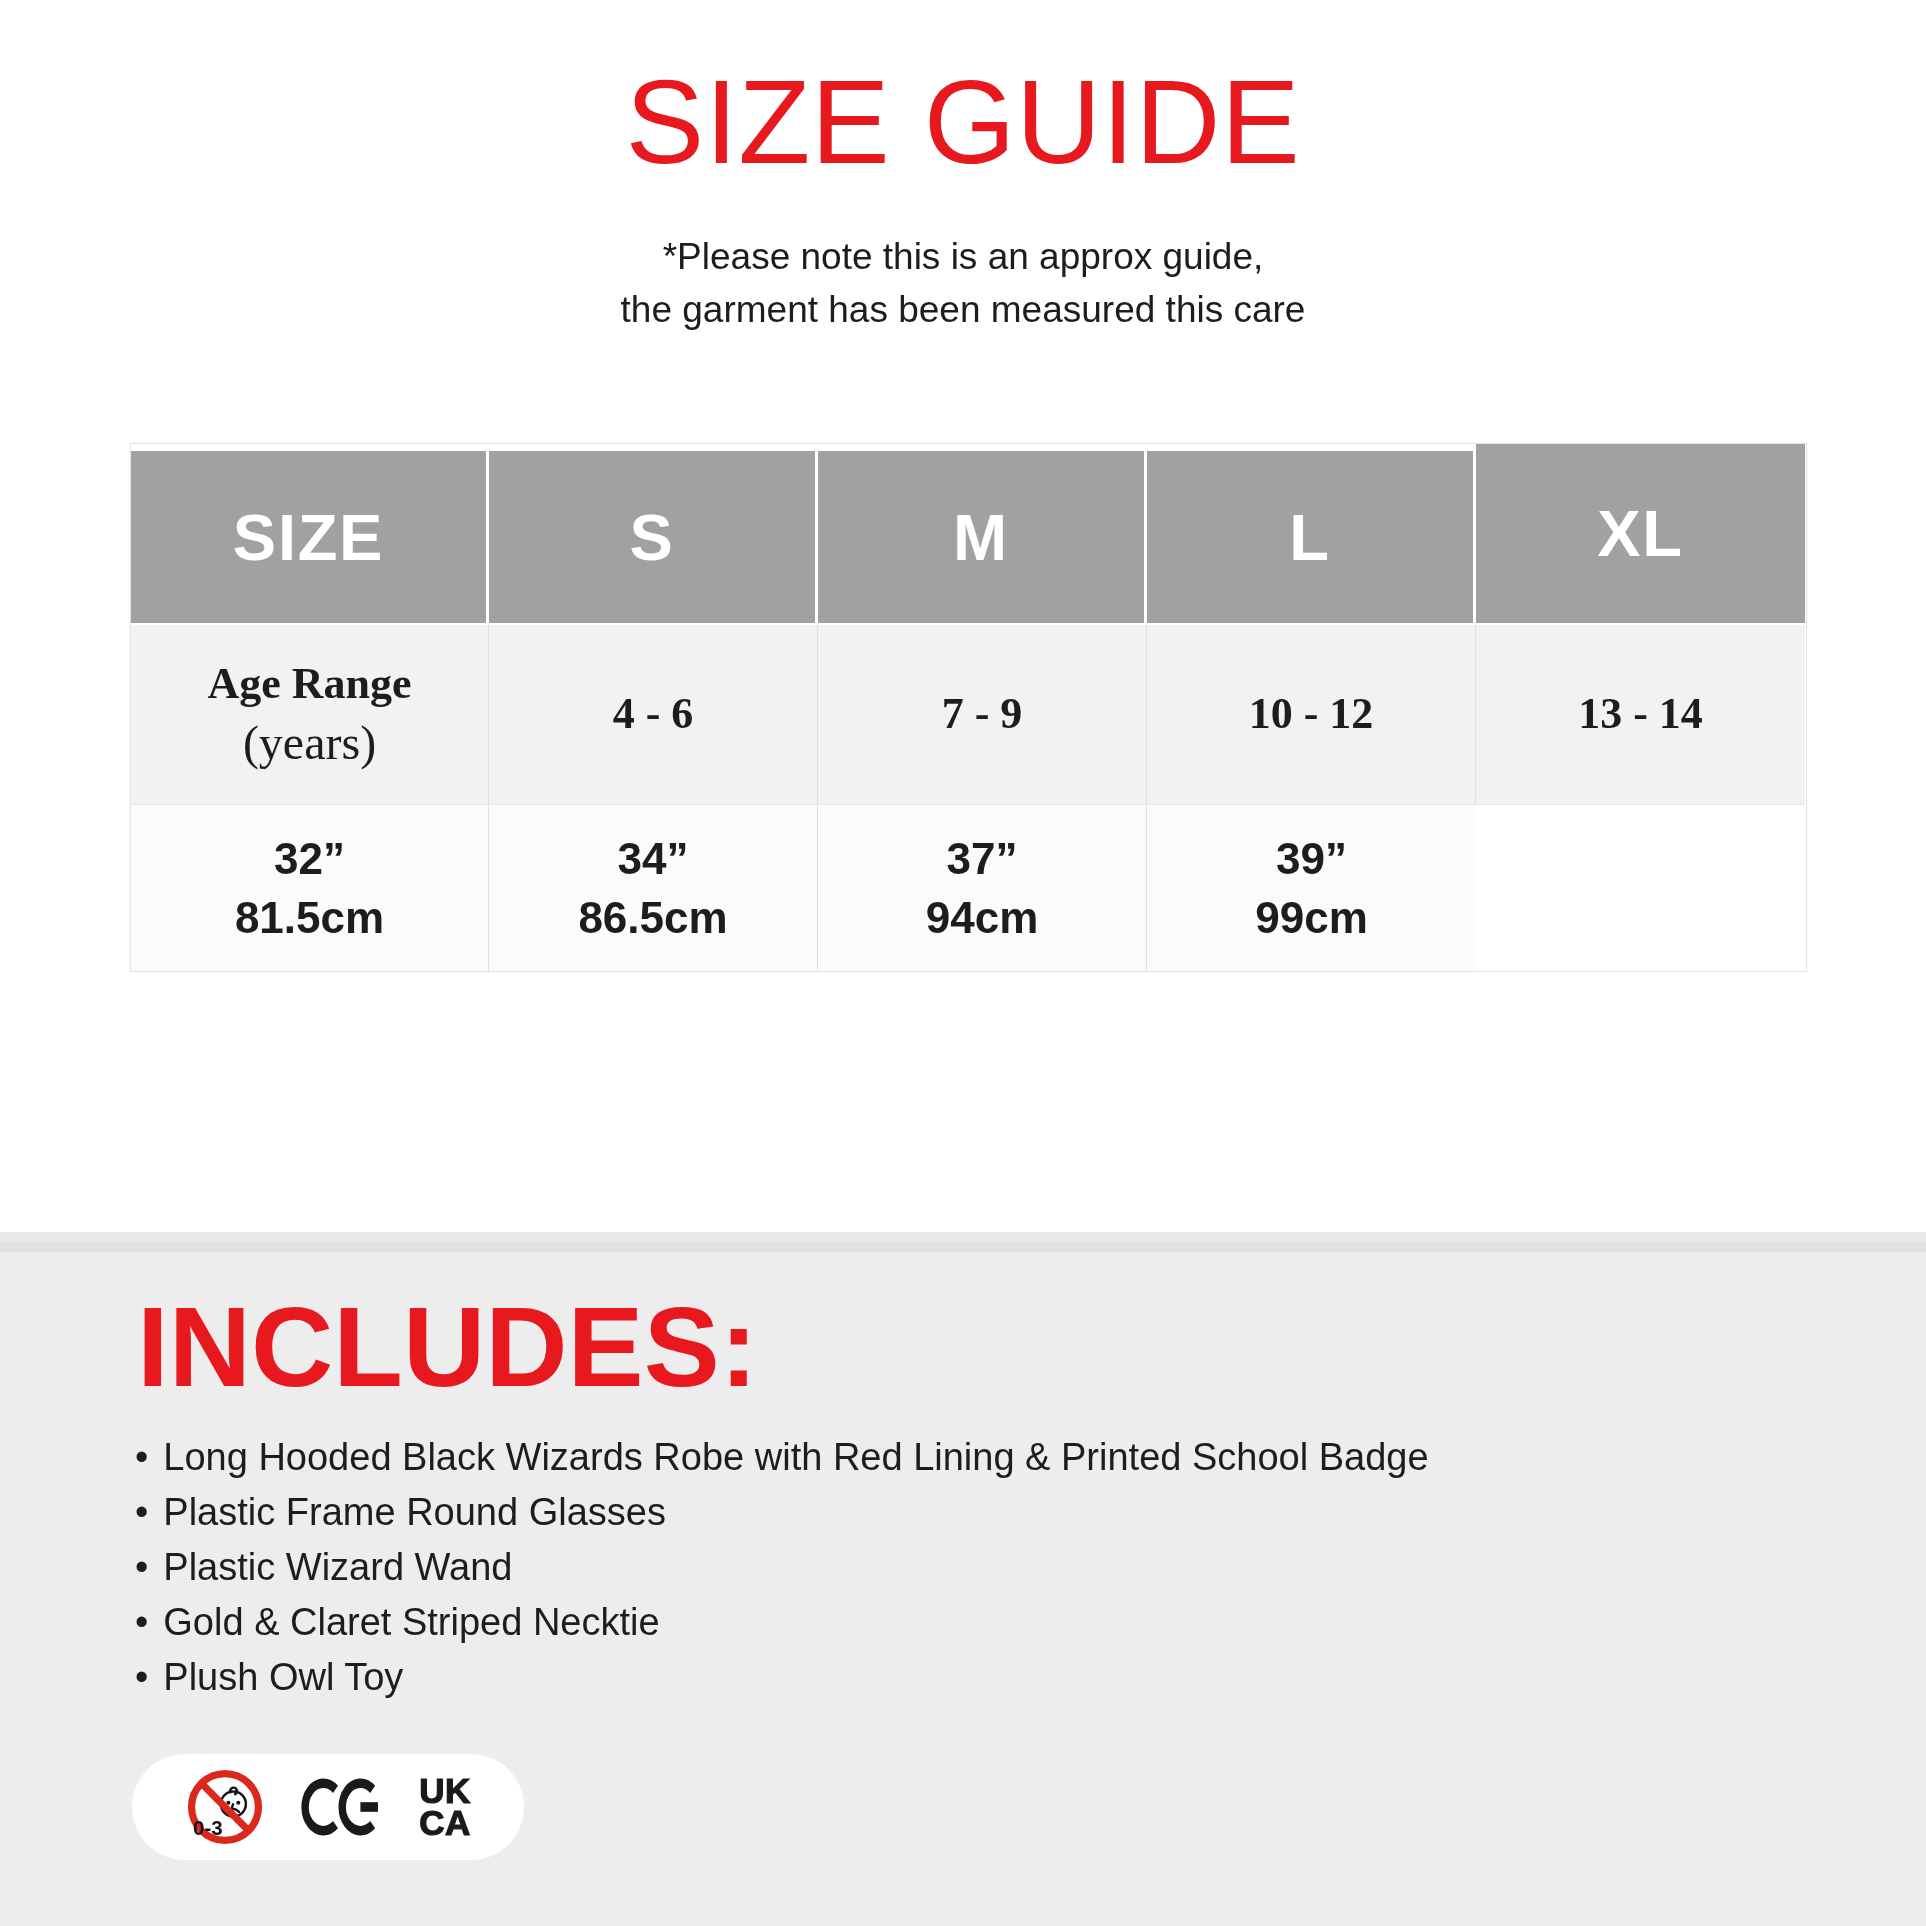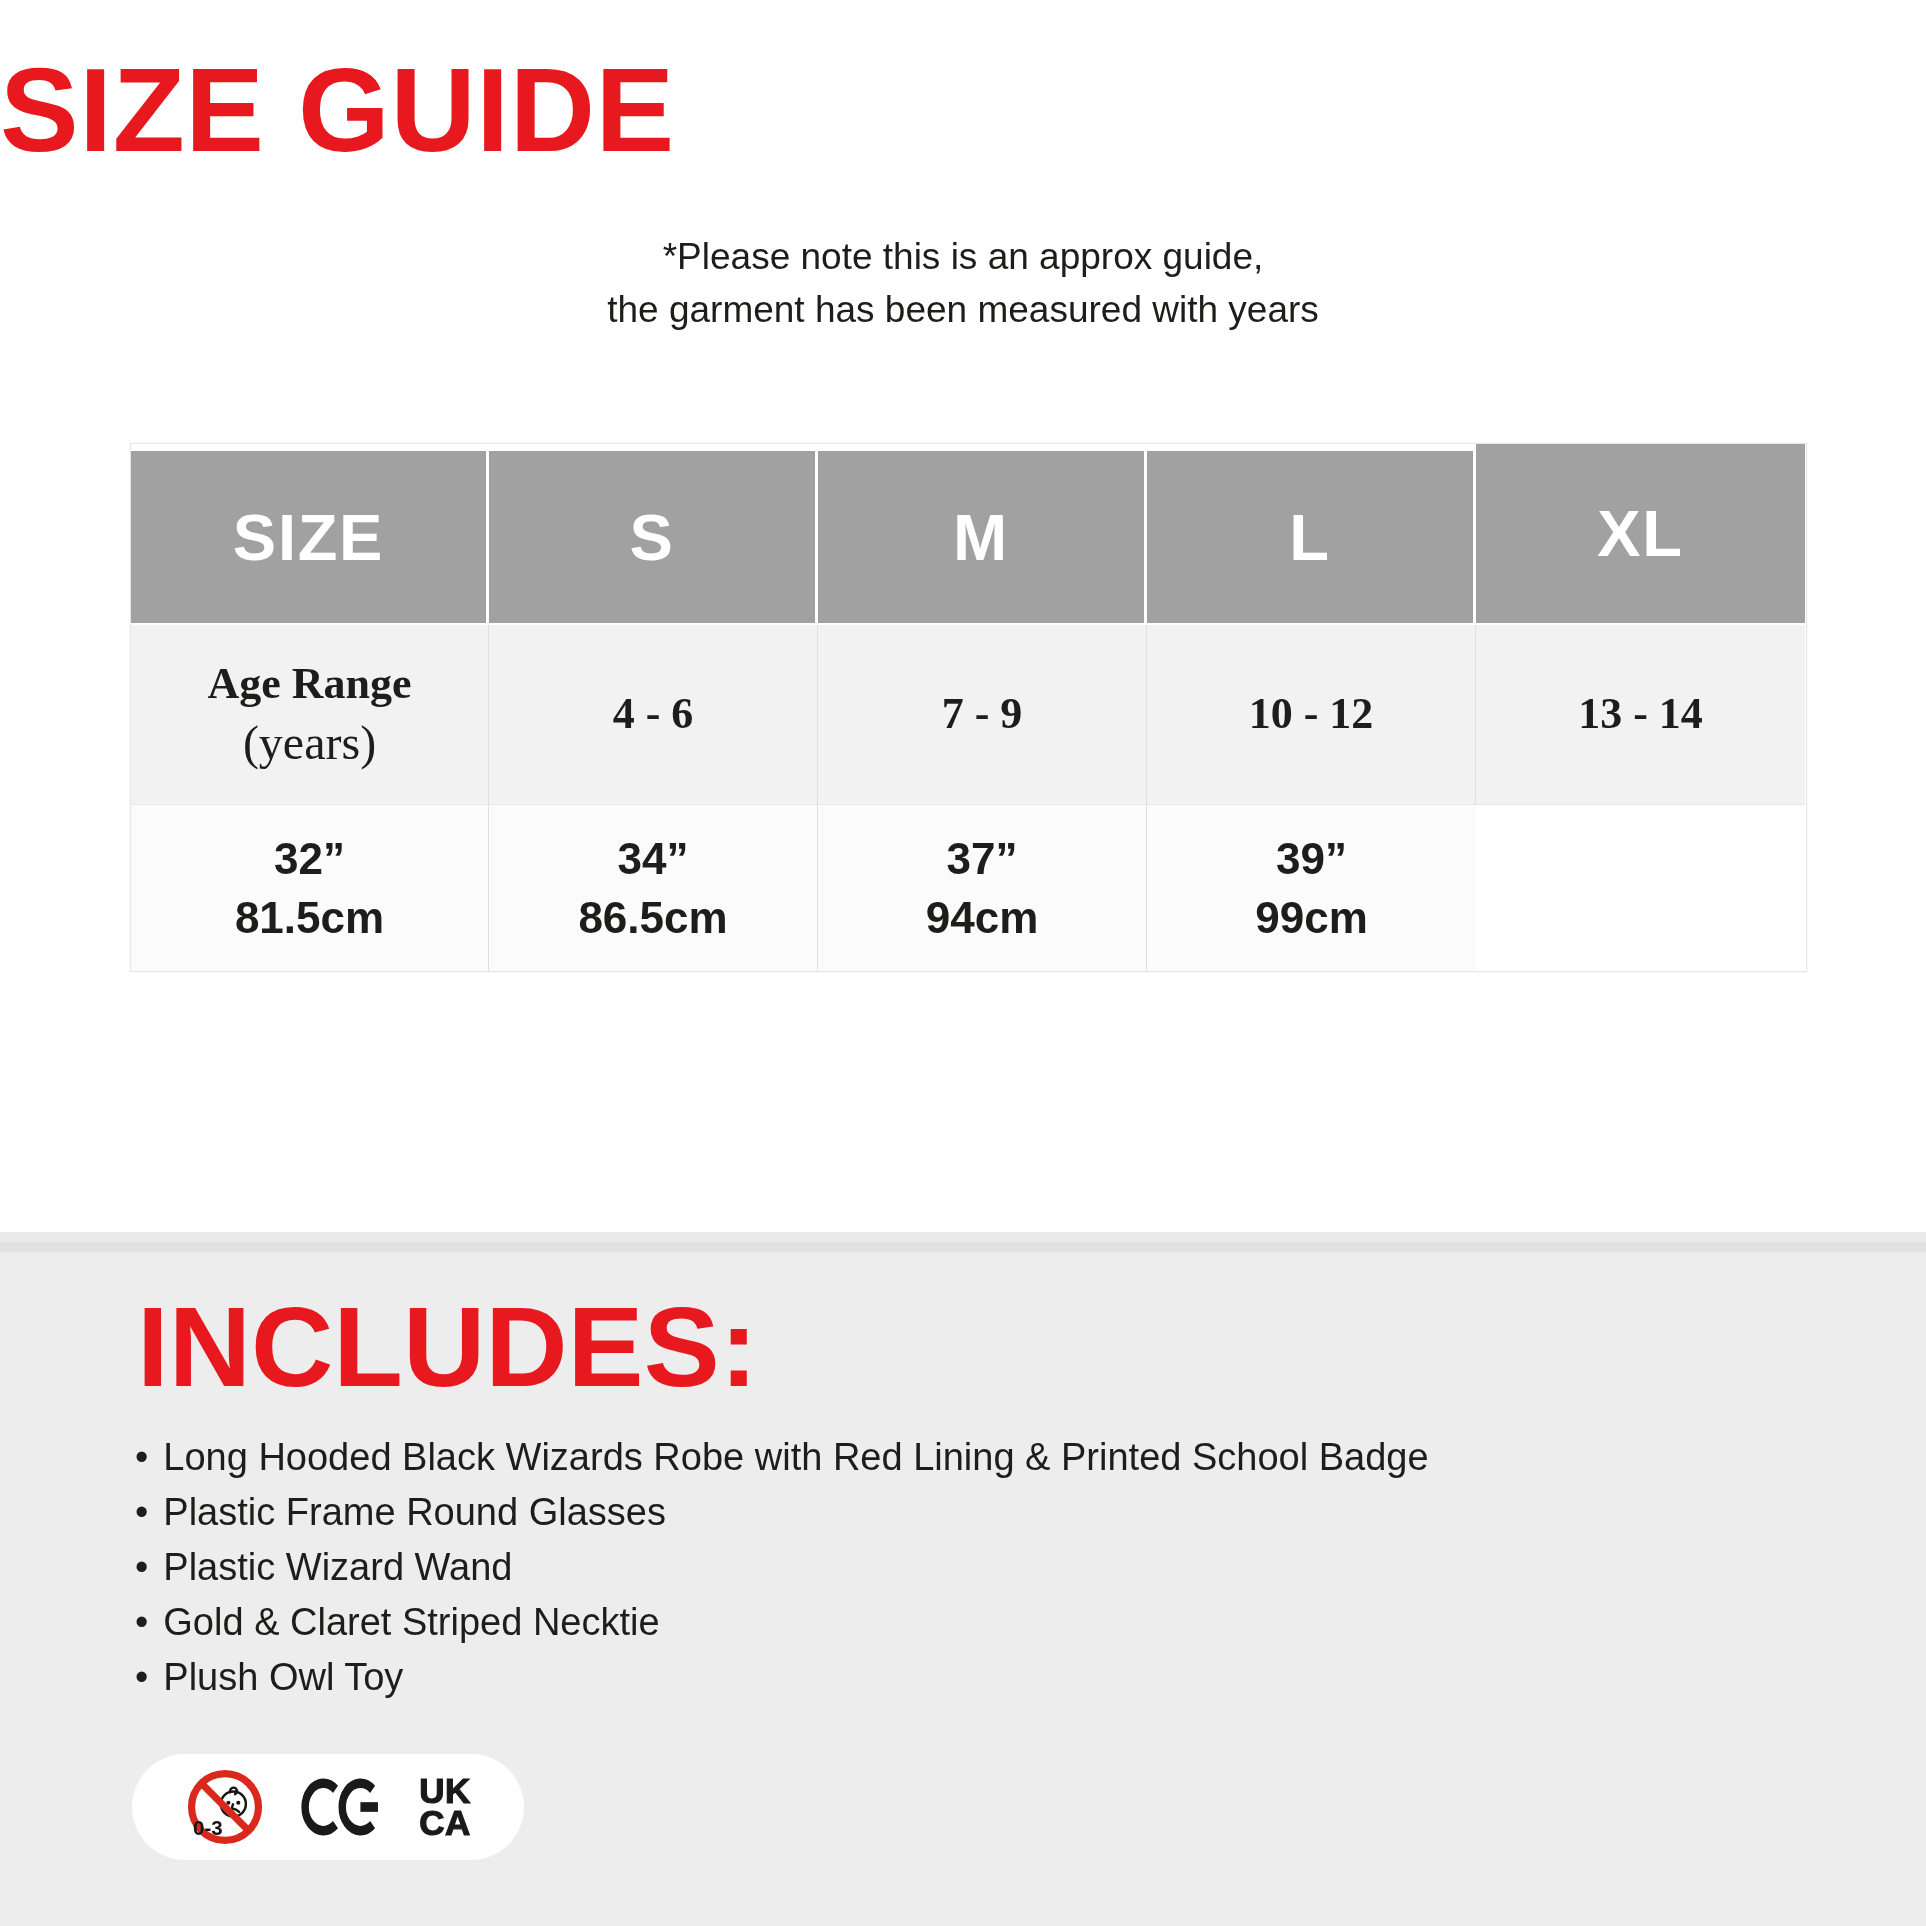--- a/index.html
+++ b/index.html
@@ -7,22 +7,23 @@
     position:relative;
     width:1926px;height:1926px;
     background:#ffffff;
     font-family:"Liberation Sans",sans-serif;
     color:var(--ink,#1d1d1b);
     overflow:hidden;
   }
 
   
   .page-title{
-    position:absolute;top:51px;left:0;width:100%;
-    font-size:118px;font-weight:bold;letter-spacing:0.6px;
+    position:absolute;top:63px;left:0;width:100%;
+    text-align:center;
+    font-size:118px;font-weight:normal;letter-spacing:0.6px;
     color:var(--accent,#e8191e);
     line-height:1;
   }
   .note{
     position:absolute;top:231px;left:0;width:100%;
     text-align:center;
     font-size:37px;line-height:1.43;
     color:var(--ink,#1d1d1b);
   }
 
@@ -99,21 +100,21 @@
 </style>
 </head>
 <body>
 
 <div class="canvas">
 
   <div class="page-title">SIZE GUIDE</div>
 
   <div class="note">
     <span>*Please note this is an approx guide,</span><br>
-    <span>the garment has been measured with years</span>
+    <span>the garment has been measured this care</span>
   </div>
 
   <div class="size-table">
 
     <div class="cell hdr sep">SIZE</div>
     <div class="cell hdr sep">S</div>
     <div class="cell hdr sep">M</div>
     <div class="cell hdr sep">L</div>
     <div class="cell hdr">XL</div>
 

